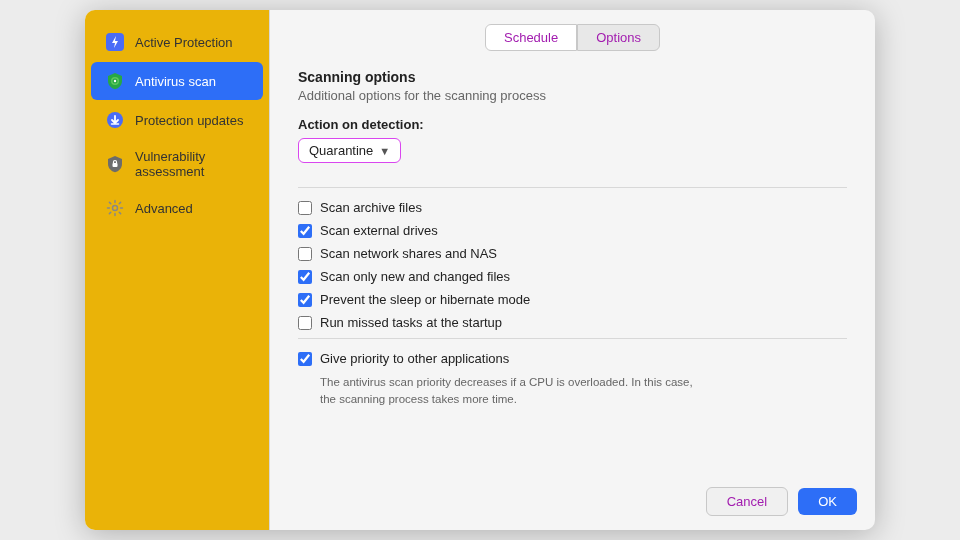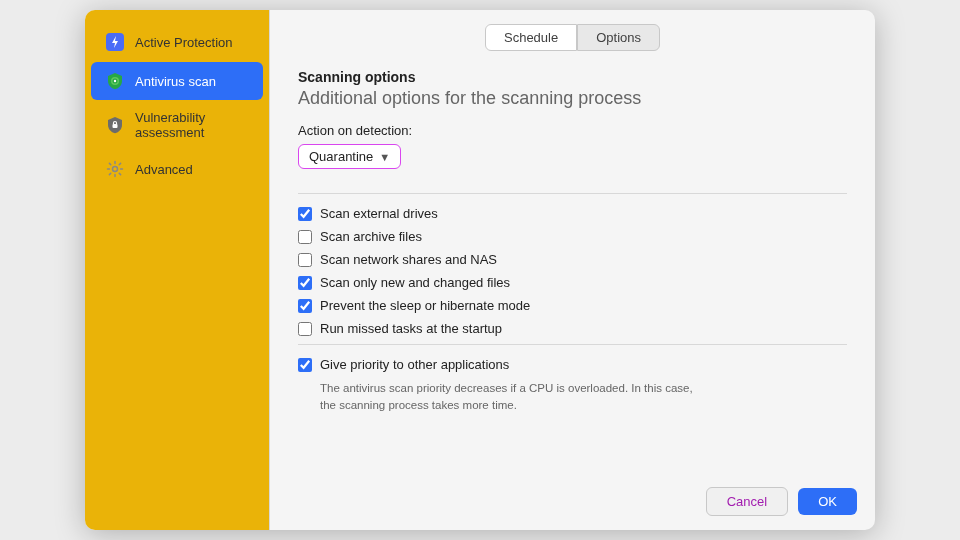--- a/index.html
+++ b/index.html
@@ -67,21 +67,21 @@
       justify-content: center;
       padding: 14px 0 10px;
       gap: 0;
     }
     .tab {
       padding: 5px 18px;
       font-size: 13px;
       cursor: pointer;
       border: 1px solid #c8c8c8;
       background: #fff;
-      color: #404040;
+      color: #a21caf;
     }
     .tab:first-child {
       border-radius: 6px 0 0 6px;
     }
     .tab:last-child {
       border-radius: 0 6px 6px 0;
     }
     .tab.active {
       background: #e8e8e8;
       font-weight: 500;
@@ -91,27 +91,27 @@
       flex: 1;
       padding: 8px 28px 16px;
       overflow-y: auto;
     }
     .section-title {
       font-size: 14px;
       font-weight: 600;
       margin-bottom: 3px;
     }
     .section-subtitle {
-      font-size: 18px;
+      font-size: 13px;
       color: #666;
       margin-bottom: 14px;
     }
     .field-label {
       font-size: 13px;
-      font-weight: 400;
+      font-weight: 700;
       margin-bottom: 6px;
     }
     .select-wrapper {
       display: inline-flex;
       align-items: center;
       gap: 6px;
       background: #fff;
       border: 1px solid #d946ef;
       border-radius: 6px;
       padding: 4px 10px;
@@ -202,20 +202,31 @@
         <svg class="icon-svg" viewBox="0 0 18 18" fill="none">
           <path d="M9 1L2 4v5c0 4 3.1 7.4 7 8.3C12.9 16.4 16 13 16 9V4L9 1z" fill="#28a745"></path>
           <circle cx="9" cy="9" r="4" fill="#5dc85d"></circle>
           <circle cx="9" cy="9" r="2.5" fill="#28a745"></circle>
           <circle cx="9" cy="9" r="1.2" fill="#fff"></circle>
         </svg>
       </span>
       <span>Antivirus scan</span>
     </div>
 
+    <div class="sidebar-item">
+      <span class="icon">
+        <svg class="icon-svg" viewBox="0 0 18 18" fill="none">
+          <circle cx="9" cy="9" r="8" fill="#4a6cf7"></circle>
+          <polyline points="9,5 9,11" stroke="white" stroke-width="1.8" stroke-linecap="round"></polyline>
+          <polyline points="6,9 9,12 12,9" stroke="white" stroke-width="1.8" stroke-linecap="round" stroke-linejoin="round"></polyline>
+          <line x1="5.5" y1="13" x2="12.5" y2="13" stroke="white" stroke-width="1.5" stroke-linecap="round"></line>
+        </svg>
+      </span>
+      <span>Protection updates</span>
+    </div>
 
     <div class="sidebar-item">
       <span class="icon">
         <svg class="icon-svg" viewBox="0 0 18 18" fill="none">
           <path d="M9 1L2 4v5c0 4 3.1 7.4 7 8.3C12.9 16.4 16 13 16 9V4L9 1z" fill="#6c6c6c"></path>
           <rect x="6.5" y="8" width="5" height="4" rx="1" fill="white"></rect>
           <path d="M7.5 8V7a1.5 1.5 0 013 0v1" stroke="white" stroke-width="1.2" fill="none"></path>
         </svg>
       </span>
       <span>Vulnerability assessment</span>
@@ -251,26 +262,26 @@
       <div class="field-label">Action on detection:</div>
       <div class="select-wrapper">
         <span>Quarantine</span>
         <span class="select-arrow">▼</span>
       </div>
 
       <hr class="divider">
 
       <div id="checkboxes-container">
       <div class="checkbox-row">
+            <input type="checkbox" id="scan-archive" style="">
+            <label for="scan-archive">Scan archive files</label>
+          </div>
+          <div class="checkbox-row">
             <input type="checkbox" id="scan-external" checked="" style="">
             <label for="scan-external">Scan external drives</label>
-          </div>
-          <div class="checkbox-row">
-            <input type="checkbox" id="scan-archive" style="">
-            <label for="scan-archive">Scan archive files</label>
           </div>
           <div class="checkbox-row">
             <input type="checkbox" id="scan-network" style="">
             <label for="scan-network">Scan network shares and NAS</label>
           </div>
           <div class="checkbox-row">
             <input type="checkbox" id="scan-new" checked="" style="">
             <label for="scan-new">Scan only new and changed files</label>
           </div>
           <div class="checkbox-row">

